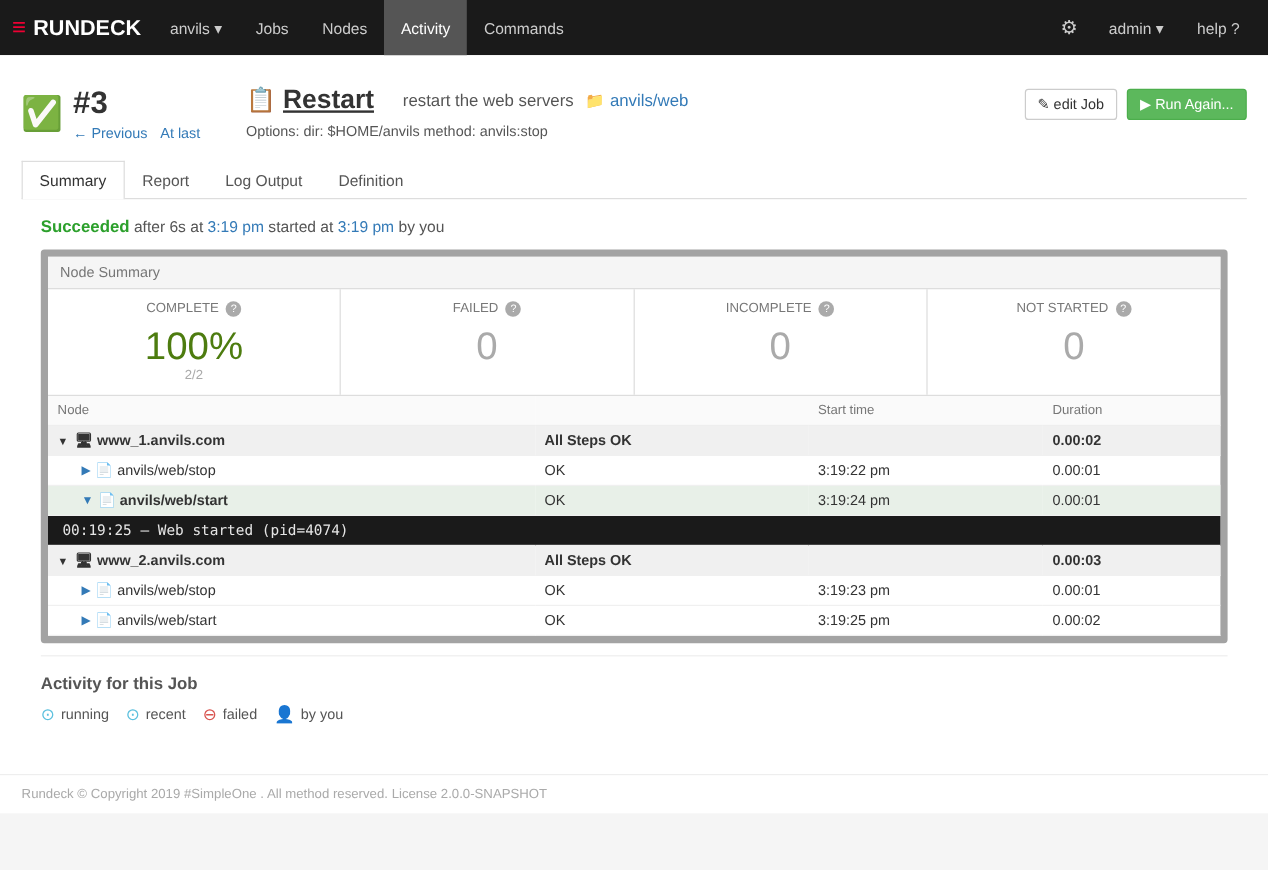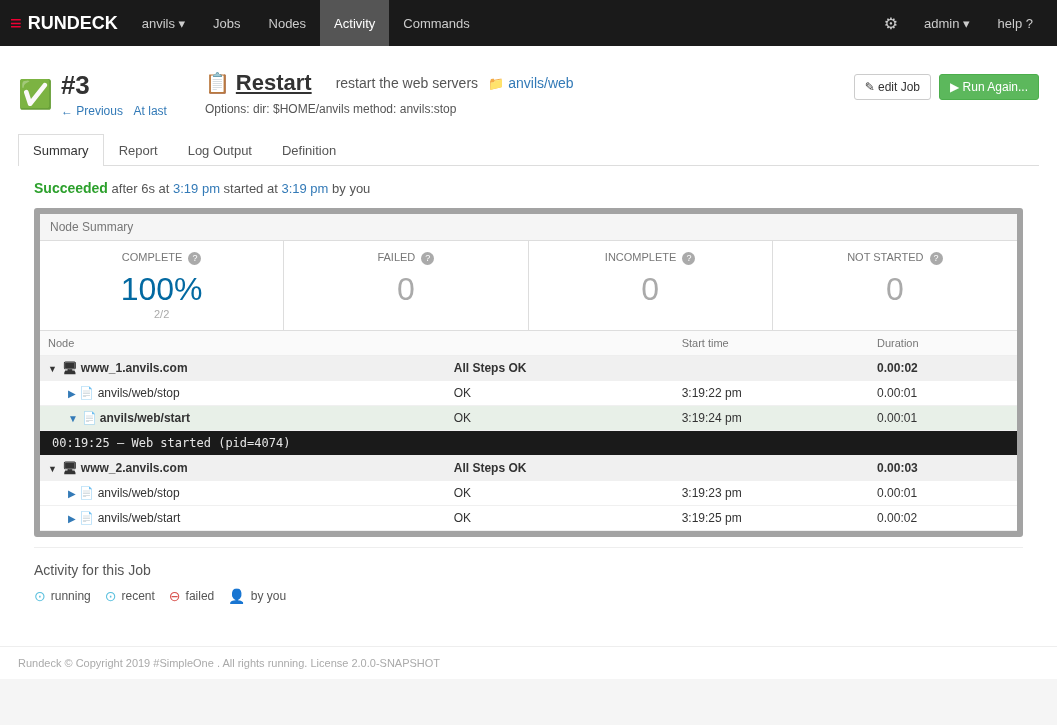--- a/index.html
+++ b/index.html
@@ -78,35 +78,35 @@
 
     
     .node-summary-box { border: 6px solid #a3a3a3; border-radius: 3px; }
     .node-summary-title { background: #f5f5f5; padding: 6px 10px; font-size: 12px; color: #777; border-bottom: 1px solid #ddd; }
     .node-stats { display: grid; grid-template-columns: 1fr 1fr 1fr 1fr; border-bottom: 1px solid #ddd; }
     .node-stat { padding: 10px; text-align: center; border-right: 1px solid #ddd; }
     .node-stat:last-child { border-right: none; }
     .node-stat-label { font-size: 11px; color: #777; margin-bottom: 6px; text-transform: uppercase; }
     .node-stat-value { font-size: 32px; color: #aaa; font-weight: 300; }
     .node-stat-sub { font-size: 11px; color: #aaa; }
-    .percent-value { font-size: 32px; color: #0369a1; font-weight: 300; }
+    .percent-value { font-size: 32px; color: #4d7c0f; font-weight: 300; }
 
     
     .node-table { width: 100%; border-collapse: collapse; }
     .node-table th { font-size: 11px; color: #777; padding: 6px 8px; text-align: left; font-weight: normal; border-bottom: 1px solid #eee; background: #fafafa; }
     .node-table td { padding: 5px 8px; font-size: 12px; vertical-align: middle; border-bottom: 1px solid #f0f0f0; }
     .node-row-header td { background: #f0f0f0; font-weight: bold; }
     .node-row-expanded td { background: #1a1a1a; color: #0f0; font-family: monospace; font-size: 11px; padding: 4px 10px; }
     .expand-btn { cursor: pointer; color: #337ab7; margin-right: 4px; font-size: 10px; }
     .file-icon { margin-right: 3px; color: #666; }
     .indent { margin-left: 20px; display: flex; align-items: center; }
 
     
     .activity-section { padding: 14px 0; border-top: 1px solid #eee; margin-top: 10px; }
-    .activity-title { font-size: 14px; font-weight: normal; color: #555; margin-bottom: 10px; }
+    .activity-title { font-size: 14px; font-weight: bold; color: #555; margin-bottom: 10px; }
     .activity-filters { display: flex; gap: 14px; align-items: center; }
     .filter-item { display: flex; align-items: center; gap: 5px; font-size: 12px; color: #555; cursor: pointer; }
     .filter-icon { font-size: 14px; }
     .filter-icon.running { color: #5bc0de; }
     .filter-icon.recent { color: #5bc0de; }
     .filter-icon.failed { color: #d9534f; }
     .filter-icon.person { color: #777; }
 
     
     .footer { font-size: 11px; color: #aaa; padding: 10px 18px; border-top: 1px solid #eee; background: #fff; }
@@ -321,14 +321,14 @@
           <span>by you</span>
         </div>
       </div>
     </div>
   </div>
 </div>
 
 <div class="footer">
   <span>Rundeck © Copyright 2019</span>
   <a>#SimpleOne</a>
-  <span>. All rights running. License 2.0.0-SNAPSHOT</span>
+  <span>. All method reserved. License 2.0.0-SNAPSHOT</span>
 </div>
 
 </body></html>

